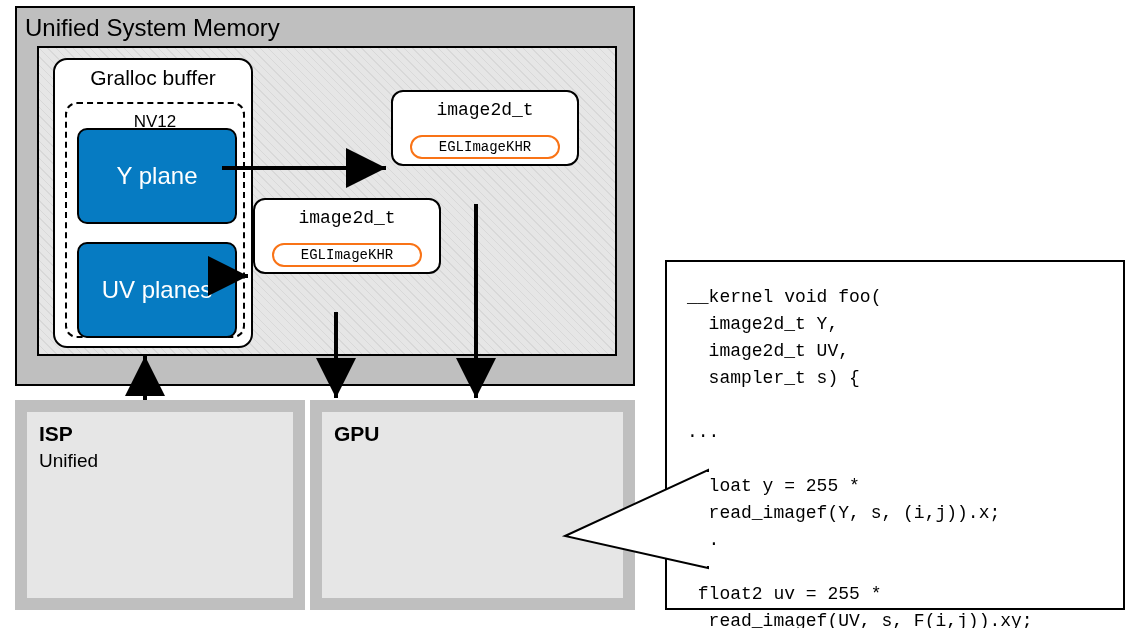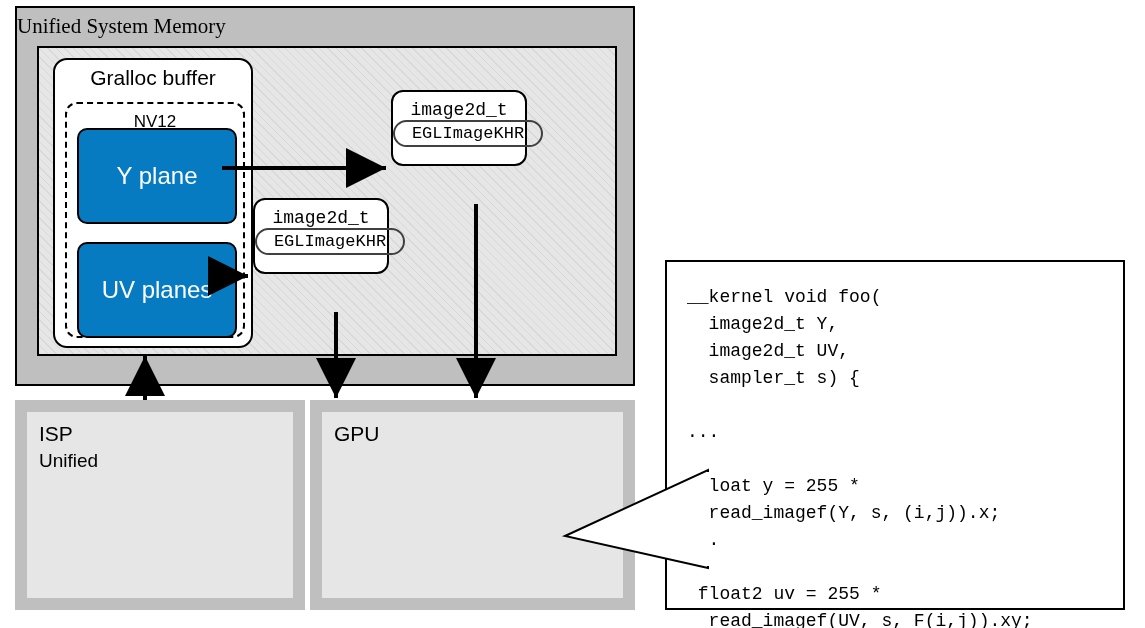--- a/index.html
+++ b/index.html
@@ -19,24 +19,23 @@
     position: absolute;
     left: 15px;
     top: 6px;
     width: 620px;
     height: 380px;
     background: #bfbfbf;
     border: 2px solid #000;
   }
   .usm .title {
     position: absolute;
-    left: 0;
+    left: 8px;
     top: 6px;
-    font-size: 21px;
-    font-family: Liberation Serif, serif;
+    font-size: 24px;
   }
   
   .mem {
     position: absolute;
     left: 20px;
     top: 38px;
     width: 580px;
     height: 310px;
     border: 2px solid #000;
     background-color: #e6e6e6;
@@ -93,52 +92,52 @@
     flex-direction: column;
     font-size: 24px;
     line-height: 1.15;
   }
   .plane.y  { top: 24px; height: 96px; }
   .plane.uv { top: 138px; height: 96px; }
 
   
   .imgbox {
     position: absolute;
-    width: 136px;
+    width: 188px;
     height: 76px;
     background: #fff;
     border: 2px solid #000;
     border-radius: 12px;
     text-align: center;
   }
   .imgbox .t1 {
     margin-top: 8px;
     font-size: 18px;
   }
   .imgbox .egl {
-    margin: 0 auto 0 auto;
+    margin: 15px auto 0 auto;
     width: 150px;
-    border: 2px solid #404040;
+    border: 2px solid #f97316;
     border-radius: 14px;
-    font-size: 17px;
+    font-size: 14px;
     padding: 2px 0;
   }
   .imgbox.a { left: 374px; top: 82px; } 
   .imgbox.b { left: 236px; top: 190px; } 
 
   
   .hwbox {
     position: absolute;
     top: 400px;
     height: 210px;
     border: 12px solid #bfbfbf;
     background: #e6e6e6;
     padding: 10px 12px;
   }
-  .hwbox .hw-title { font-weight: normal; font-size: 21px; }
+  .hwbox .hw-title { font-weight: bold; font-size: 21px; }
   .hwbox .hw-sub   { font-size: 19px; margin-top: 4px; }
   .isp { left: 15px;  width: 290px; }
   .gpu { left: 310px; width: 325px; }
 
   
   .code {
     position: absolute;
     left: 665px;
     top: 260px;
     width: 460px;

